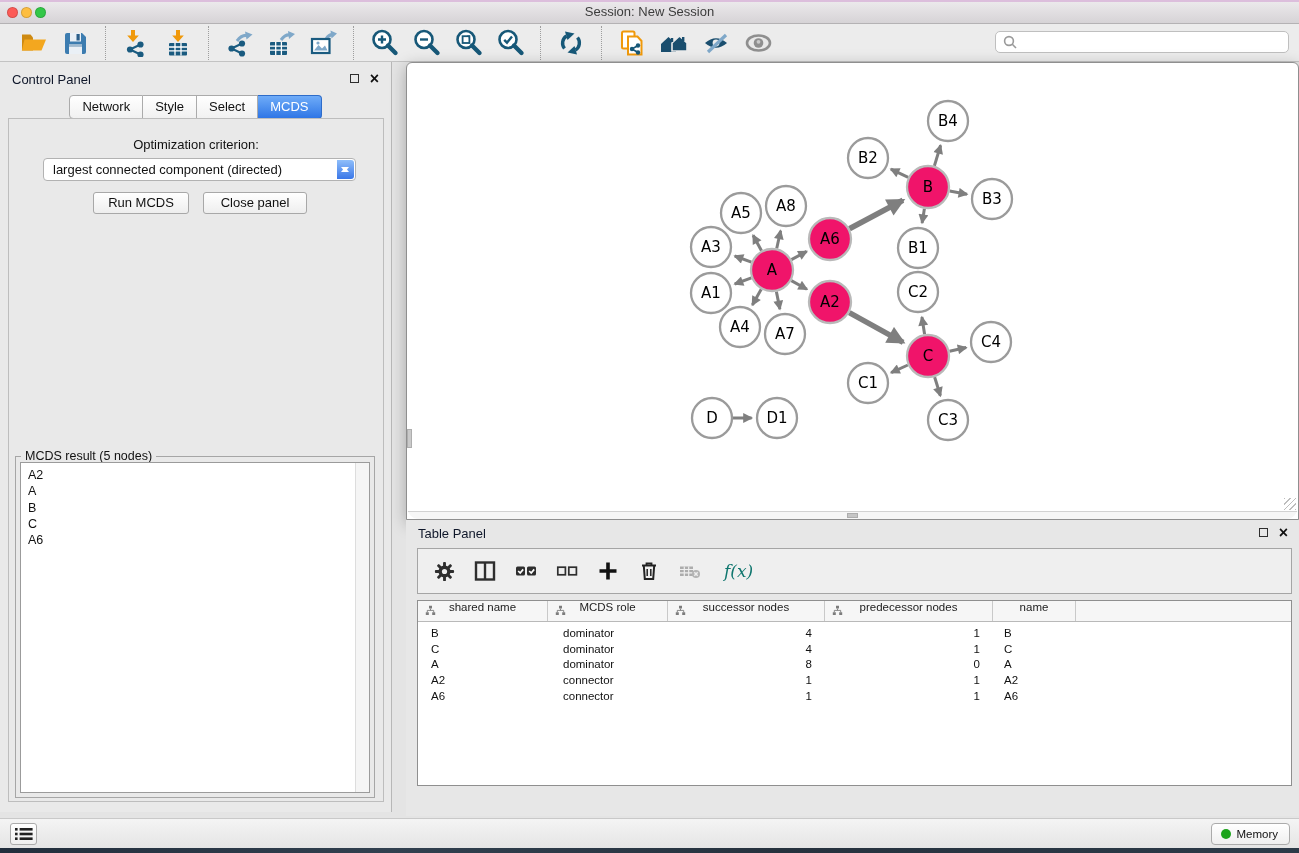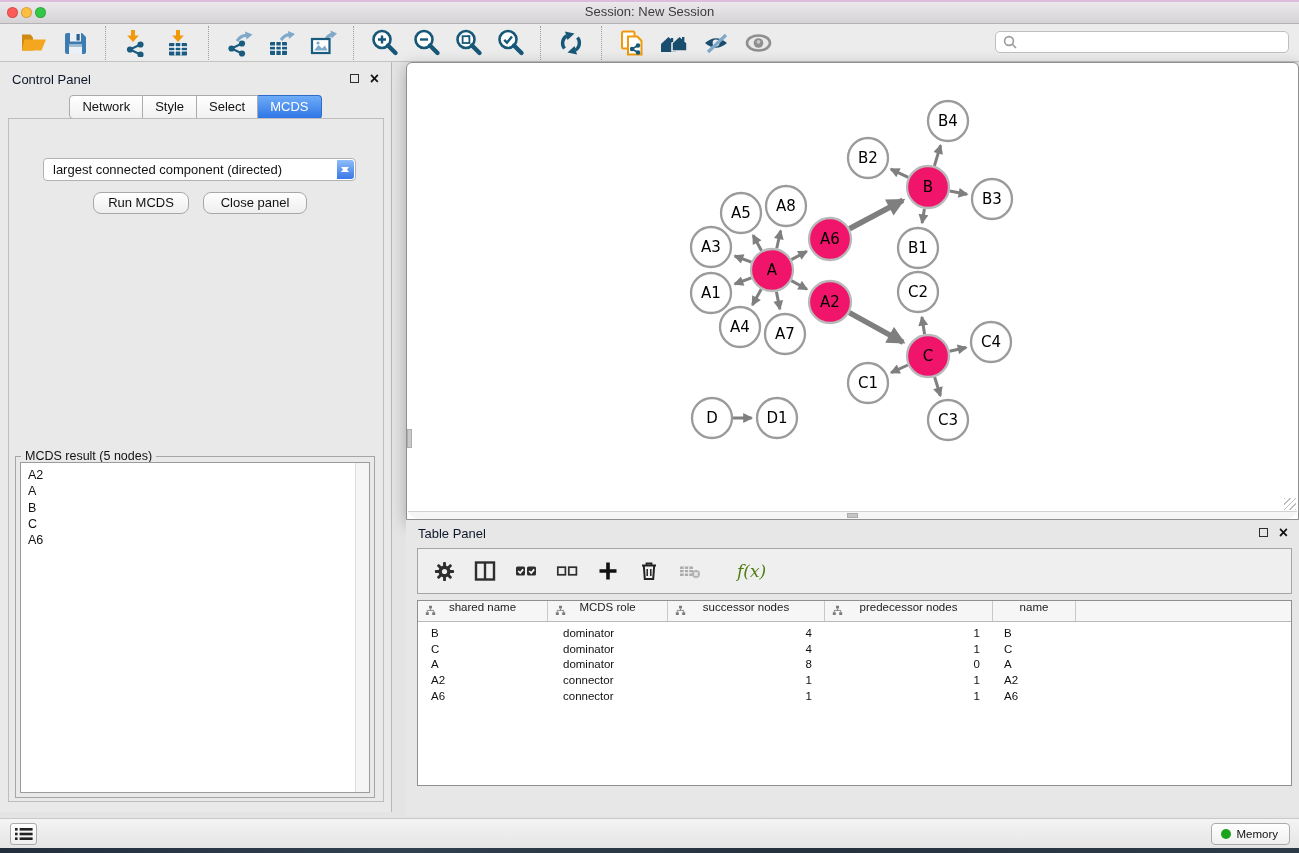--- a/index.html
+++ b/index.html
@@ -37,21 +37,21 @@
   .seg-tab.sel{background:linear-gradient(#6FACF8,#2F76E6);border-color:#2E6CC9;color:#fff}
   .cp-content{position:absolute;left:8px;right:7px;top:56px;bottom:10px;border:1px solid #BDBDBD;background:#E9E9E9}
   .opt-label{position:absolute;top:18px;width:100%;text-align:center;font-size:13px}
   .criterion{position:absolute;left:34px;top:39px;width:313px;height:23px;background:#fff;border:1px solid #B2B2B2;
     border-radius:4px;font-size:13px;line-height:21px;padding-left:9px;box-sizing:border-box;cursor:pointer}
   .stepper{position:absolute;right:1px;top:1px;bottom:1px;width:17px;border-radius:0 3px 3px 0;
     background:linear-gradient(#8FBEFA,#3A77E8)}
   .stepper:before{content:"";position:absolute;left:4px;top:3px;border:4px solid transparent;border-bottom:5px solid #fff}
   .stepper:after{content:"";position:absolute;left:4px;bottom:3px;border:4px solid transparent;border-top:5px solid #fff}
   .cp-btn{position:absolute;top:73px;height:22px;background:linear-gradient(#FFFFFF,#EEEEEE);border:1px solid #A8A8A8;
-    border-radius:8px;font-size:13px;text-align:center;line-height:19px;box-sizing:border-box;cursor:pointer}
+    border-radius:3px;font-size:13px;text-align:center;line-height:19px;box-sizing:border-box;cursor:pointer}
   .btn-run{left:84px;width:96px}.btn-close{left:194px;width:104px}
   .result-fieldset{position:absolute;left:6px;right:8px;top:337px;bottom:3px;border:1px solid #A6A6A6}
   .result-legend{position:absolute;top:-8px;left:5px;background:#E9E9E9;padding:0 4px;font-size:12.5px}
   .mcds-list{position:absolute;left:4px;right:4px;top:5px;bottom:4px;background:#fff;border:1px solid #9B9B9B;
     overflow:hidden;padding:4px 0 0 7px;font-size:12.5px;line-height:16.3px}
   .mcds-scroll{position:absolute;top:6px;bottom:5px;right:5px;width:13px;background:#F5F5F5;border-left:1px solid #DDDDDD}
   
   .network-frame{position:absolute;left:406px;top:62px;width:893px;height:458px;background:#fff;
     border:1px solid #8F8F8F;border-radius:6px 6px 0 0;box-shadow:0 4px 16px rgba(0,0,0,.28);box-sizing:border-box}
   .nf-titlebar{position:absolute;left:0;right:0;top:0;height:25px;background:linear-gradient(#F0F0F0,#D8D8D8);
@@ -64,21 +64,21 @@
   .v-thumb{position:absolute;left:0;top:340px;width:5px;height:19px;background:#CACACA;border:1px solid #AEAEAE;box-sizing:border-box}
   .resize-grip{position:absolute;right:2px;bottom:9px;width:12px;height:12px;
     background:repeating-linear-gradient(135deg,#BDBDBD 0 1px,transparent 1px 4px)}
   
   .table-panel{position:absolute;left:406px;top:520px;width:893px;height:296px;background:#E7E7E7}
   .tp-title{position:absolute;left:12px;top:6px}
   .tp-float{right:31px;top:8px}.tp-close{right:11px;top:7px}
   .tp-toolbar{position:absolute;left:11px;top:28px;width:875px;height:46px;background:#EFEFEF;border:1px solid #A5A5A5;
     box-sizing:border-box;display:flex;align-items:center;padding-left:13px;gap:15px}
   .tt-icon{width:26px;height:26px;display:flex;align-items:center;justify-content:center;cursor:pointer;flex:none}
-  .fx-label{font-family:"DejaVu Serif",serif;font-style:italic;font-size:17px;color:#4d7c0f;margin-left:19px}
+  .fx-label{font-family:"DejaVu Serif",serif;font-style:italic;font-size:17px;color:#0f766e;margin-left:6px}
   .tp-table{position:absolute;left:11px;top:80px;width:875px;height:186px;background:#fff;border:1px solid #8F8F8F;
     box-sizing:border-box;overflow:hidden}
   .tgrid{display:grid;grid-template-columns:130px 120px 157px 168px 83px 1fr}
   .tp-header{height:20px;background:#F6F6F6;border-bottom:1px solid #B9B9B9}
   .tp-hcell{position:relative;font-size:11.5px;color:#1c1c1c;display:flex;align-items:flex-start;justify-content:center;
     border-right:1px solid #C9C9C9;overflow:hidden;cursor:pointer}
   .tp-hcell.nosep{border-right:none}
   .hicon{position:absolute;left:7px;top:4px;width:11px;height:11px}
   .tp-body{padding-top:3px}
   .tp-row{height:15.8px;font-size:11.5px;align-items:center;cursor:default}
@@ -254,20 +254,21 @@
   <div class="panel-title cp-title">Control Panel</div>
   <span class="float-ic cp-float"></span>
   <span class="close-ic cp-close">×</span>
   <div class="cp-tabs">
       <div class="seg-tab">Network</div>
       <div class="seg-tab">Style</div>
       <div class="seg-tab">Select</div>
       <div class="seg-tab sel">MCDS</div>
     </div>
   <div class="cp-content">
+    <div class="opt-label">Optimization criterion:</div>
     <div class="criterion">
       <span>largest connected component (directed)</span>
       <span class="stepper"></span>
     </div>
     <div class="cp-btn btn-run">Run MCDS</div>
     <div class="cp-btn btn-close">Close panel</div>
     <div class="result-fieldset">
       <div class="result-legend">MCDS result (5 nodes)</div>
       <div class="mcds-list">
           <div class="mcds-item">A2</div>

